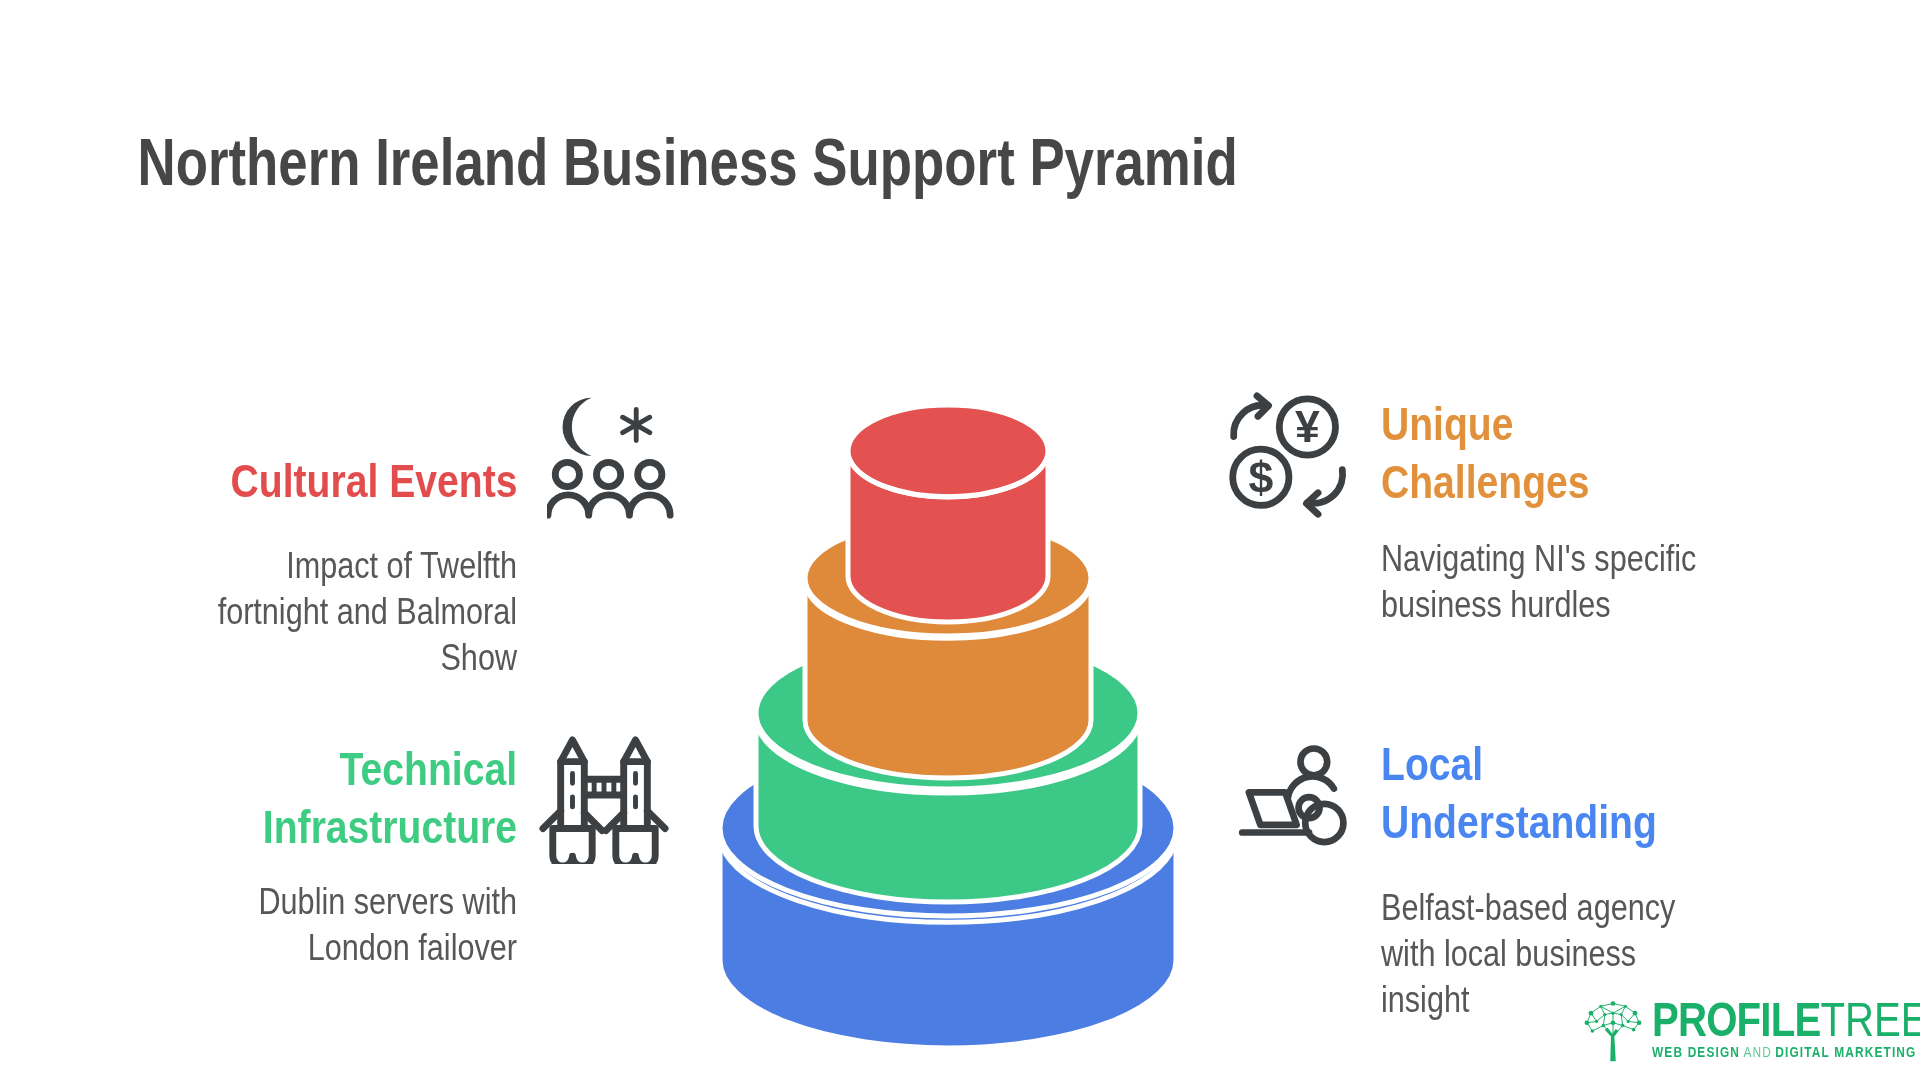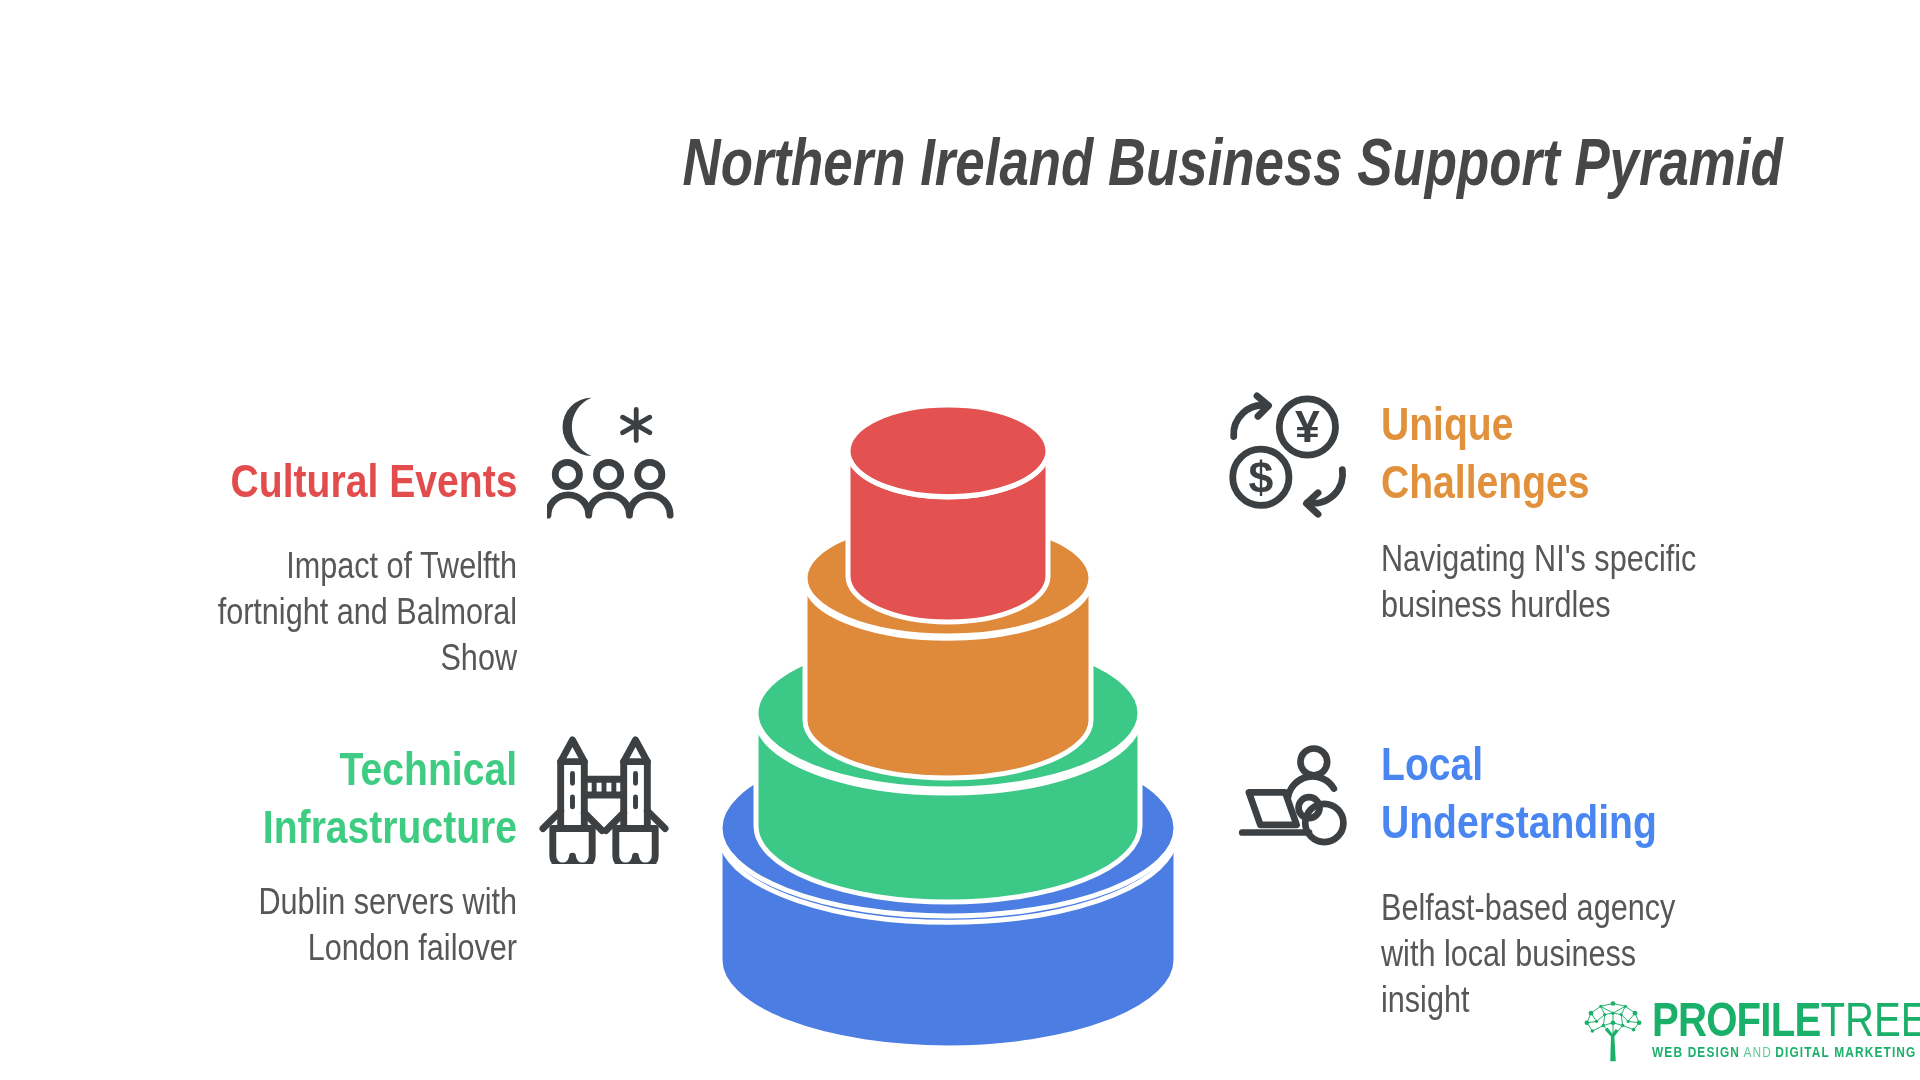--- a/index.html
+++ b/index.html
@@ -1,18 +1,18 @@
 <!DOCTYPE html>
 <html><head>
 <meta charset="utf-8">
 <style>
   html,body{margin:0;padding:0;background:#ffffff;}
   .page{position:relative;width:1920px;height:1080px;background:#ffffff;overflow:hidden;
         font-family:"Liberation Sans", sans-serif;}
-  .title-wrap{position:absolute;top:124px;left:0;width:100%;text-align:right;font-style:italic;}
+  .title-wrap{position:absolute;top:124px;left:0;width:100%;text-align:left;}
   .title{display:inline-block;margin:0;font-size:66px;font-weight:700;color:#474747;
          transform:scaleX(.80);transform-origin:50% 0;white-space:nowrap;}
   .pyramid{position:absolute;left:0;top:0;width:1920px;height:1080px;}
   .h{position:absolute;font-size:46px;font-weight:700;line-height:58px;white-space:nowrap;
      transform:scaleX(.85);}
   .h span{display:block;}
   .h.rt{transform-origin:100% 0;text-align:right;}
   .h.lt{transform-origin:0 0;text-align:left;}
   .desc{position:absolute;font-size:36px;line-height:46px;color:#575757;transform:scaleX(.85);}
   .desc.rt{transform-origin:100% 0;text-align:right;}

